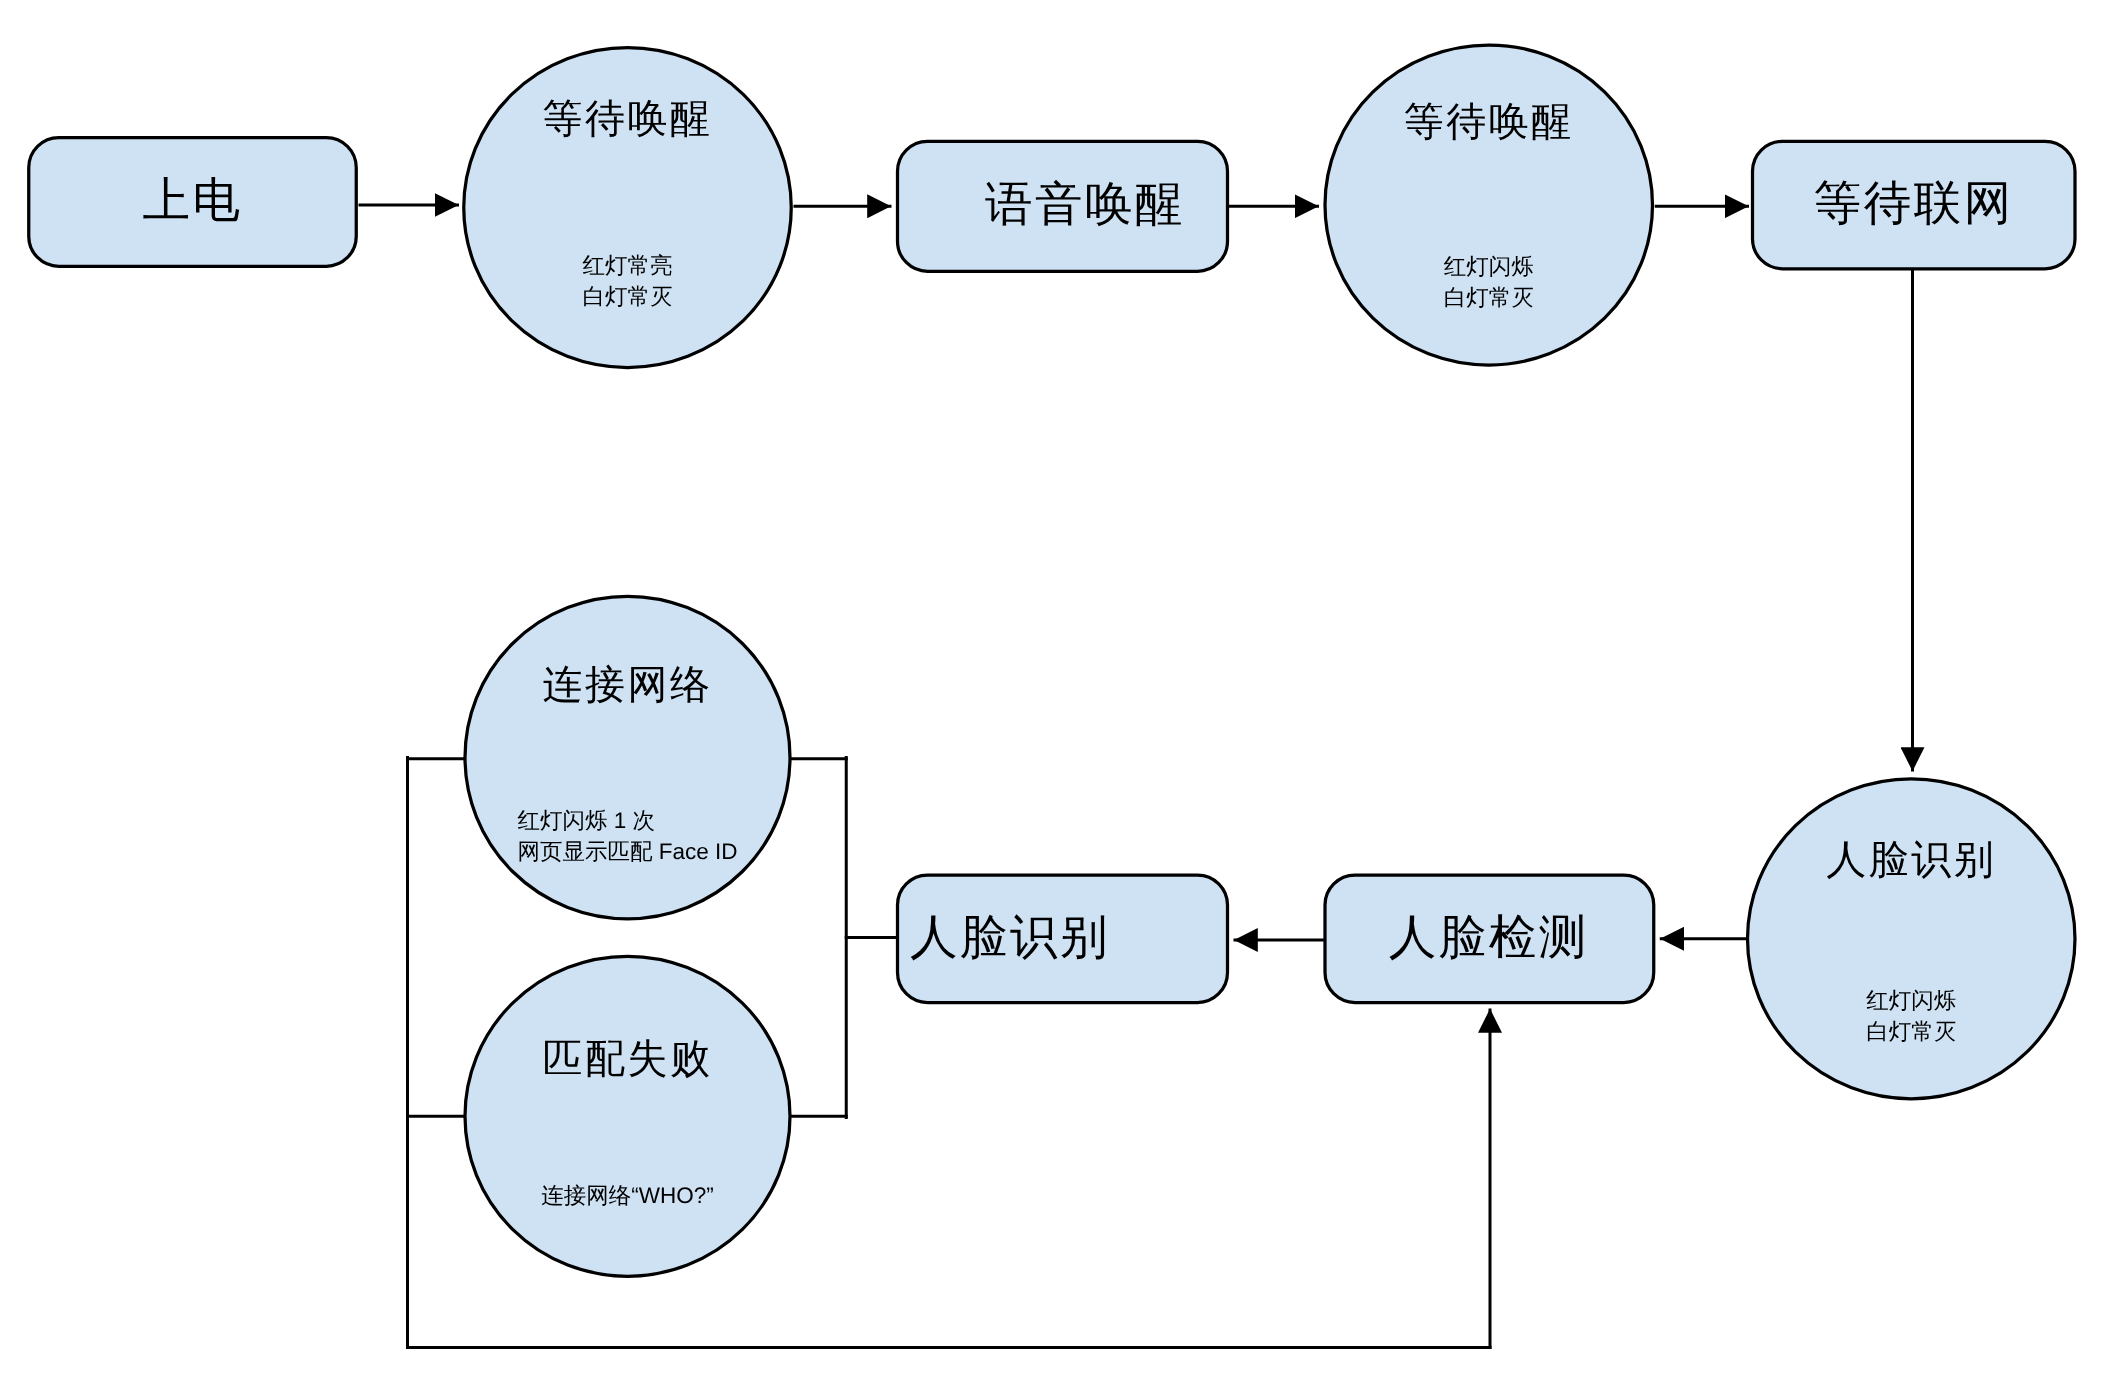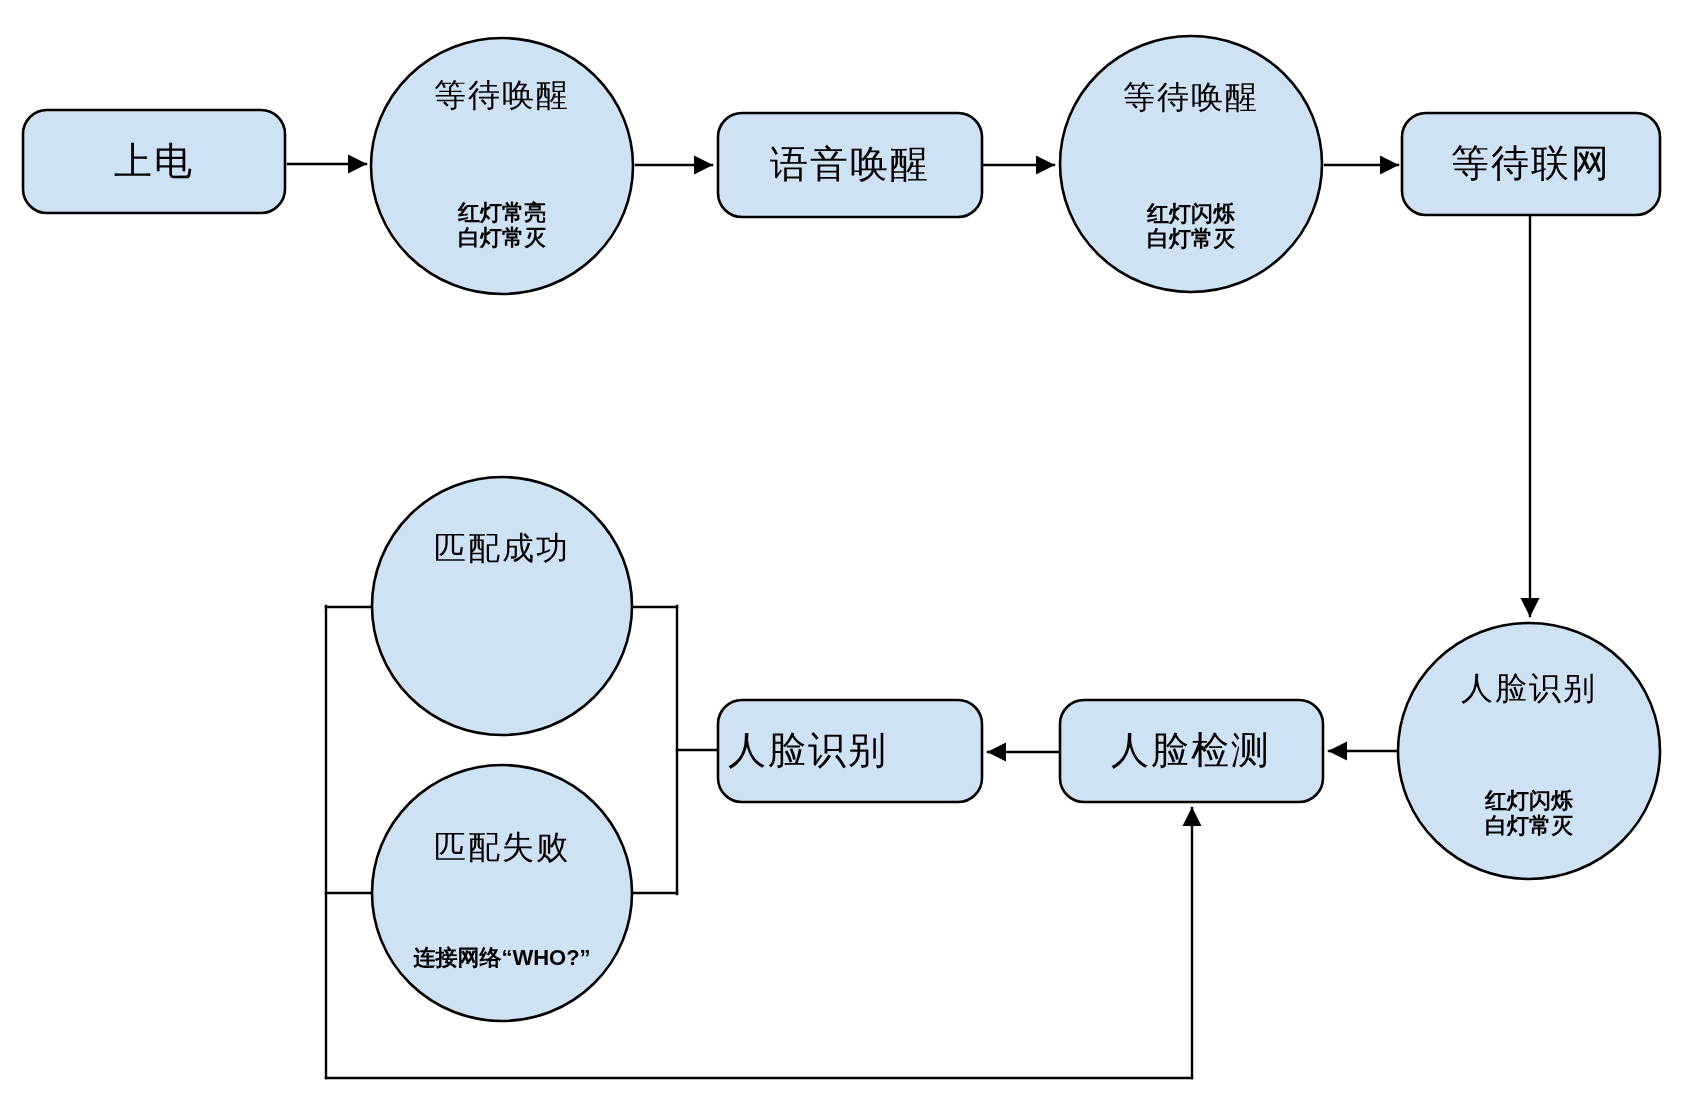--- a/index.html
+++ b/index.html
@@ -33,21 +33,21 @@
   .arrowhead-path{fill:var(--node-stroke);}
   .label,.notes{
     position:absolute;
     transform:translate(-50%,-50%);
     text-align:left;
     white-space:nowrap;
     line-height:1.15;
   }
   .lbl-box{font-size:38px;font-weight:500;letter-spacing:2px;}
   .lbl-title{font-size:32px;font-weight:500;letter-spacing:2px;}
-  .notes{font-size:22px;font-weight:700;}
+  .notes{font-size:18px;font-weight:400;}
   .note-line{line-height:25px;}
 </style>
 </head>
 <body>
 
 <div id="stage">
 
   <svg width="1682" height="1108" viewBox="0 0 1682 1108">
     <defs>
       <marker id="arrowhead" viewBox="0 0 10 10" refX="9.5" refY="5" markerWidth="8" markerHeight="8" orient="auto">
@@ -85,21 +85,21 @@
       <rect class="node-shape" x="1402" y="113" width="258" height="102" rx="24"></rect>
       <ellipse class="node-shape" cx="1529" cy="751" rx="131" ry="128"></ellipse>
       <rect class="node-shape" x="1060" y="700" width="263" height="102" rx="24"></rect>
       <rect class="node-shape" x="718" y="700" width="264" height="102" rx="24"></rect>
       <ellipse class="node-shape" cx="502" cy="606" rx="130" ry="129"></ellipse>
       <ellipse class="node-shape" cx="502" cy="893" rx="130" ry="128"></ellipse>
     </g>
   </svg>
 
   <div class="label lbl-box" style="left:154px;top:162px">上电</div>
-  <div class="label lbl-box" style="left:850px;top:165px">语音唤醒</div>
+  <div class="label lbl-box" style="left:868px;top:165px">语音唤醒</div>
   <div class="label lbl-box" style="left:1531px;top:164px">等待联网</div>
   <div class="label lbl-box" style="left:1191px;top:751px">人脸检测</div>
   <div class="label lbl-box" style="left:808px;top:751px">人脸识别</div>
 
   <div class="label lbl-title" style="left:502px;top:95px">等待唤醒</div>
   <div class="notes" style="left:502px;top:225px">
     <div class="note-line">红灯常亮</div>
     <div class="note-line">白灯常灭</div>
   </div>
 
@@ -108,20 +108,24 @@
     <div class="note-line">红灯闪烁</div>
     <div class="note-line">白灯常灭</div>
   </div>
 
   <div class="label lbl-title" style="left:1529px;top:688px">人脸识别</div>
   <div class="notes" style="left:1529px;top:813px">
     <div class="note-line">红灯闪烁</div>
     <div class="note-line">白灯常灭</div>
   </div>
 
-  <div class="label lbl-title" style="left:502px;top:548px">匹配成功</div>
+  <div class="label lbl-title" style="left:502px;top:548px">连接网络</div>
+  <div class="notes" style="left:502px;top:669px">
+    <div class="note-line">红灯闪烁 1 次</div>
+    <div class="note-line">网页显示匹配 Face ID</div>
+  </div>
 
   <div class="label lbl-title" style="left:502px;top:847px">匹配失败</div>
   <div class="notes" style="left:502px;top:957px">
     <div class="note-line">连接网络“WHO?”</div>
   </div>
 
 </div>
 
 </body></html>

